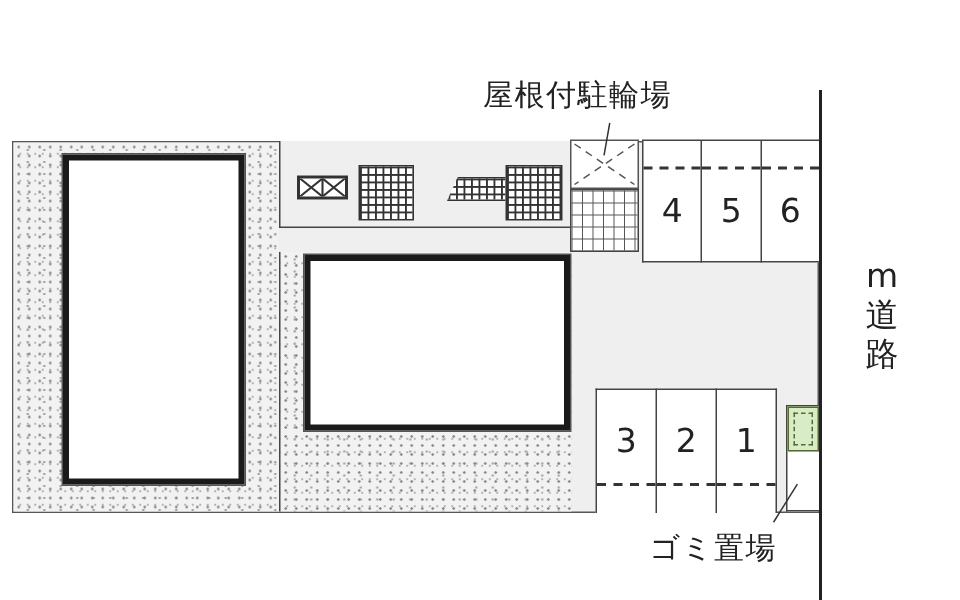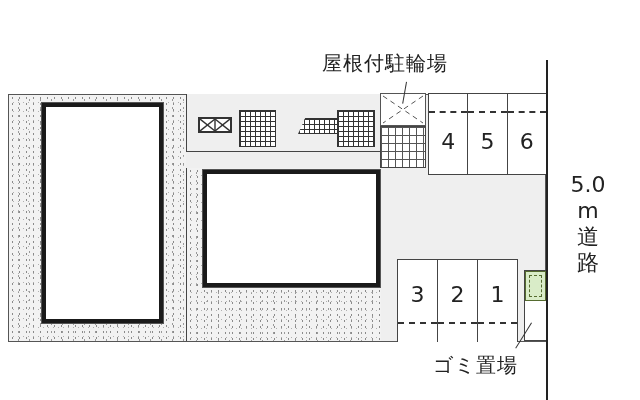--- a/index.html
+++ b/index.html
@@ -117,17 +117,16 @@
 </div>
 
 <div class="abs" style="left:524px; top:270px; width:22px; height:71px; border:1px solid #444; border-right:none; background:#fff;"></div>
 <div class="abs" style="left:525px; top:271px; width:21px; height:30px; background:#d9ecc8; border:1px solid #556b2f;">
   <div style="position:absolute; left:3px; top:3px; right:3px; bottom:3px; border:1px dashed #556b2f;"></div>
 </div>
 <div class="abs leader" style="left:532px; top:323px; width:30px; transform:rotate(122deg);"></div>
 <div class="abs label" style="left:433px; top:352px;">ゴミ置場</div>
 
 <div class="abs road" style="left:566px; top:172px; width:44px;">
-  <div>5.0</div>
   <div>m</div>
   <div>道</div>
   <div>路</div>
 </div>
 
 </body></html>

